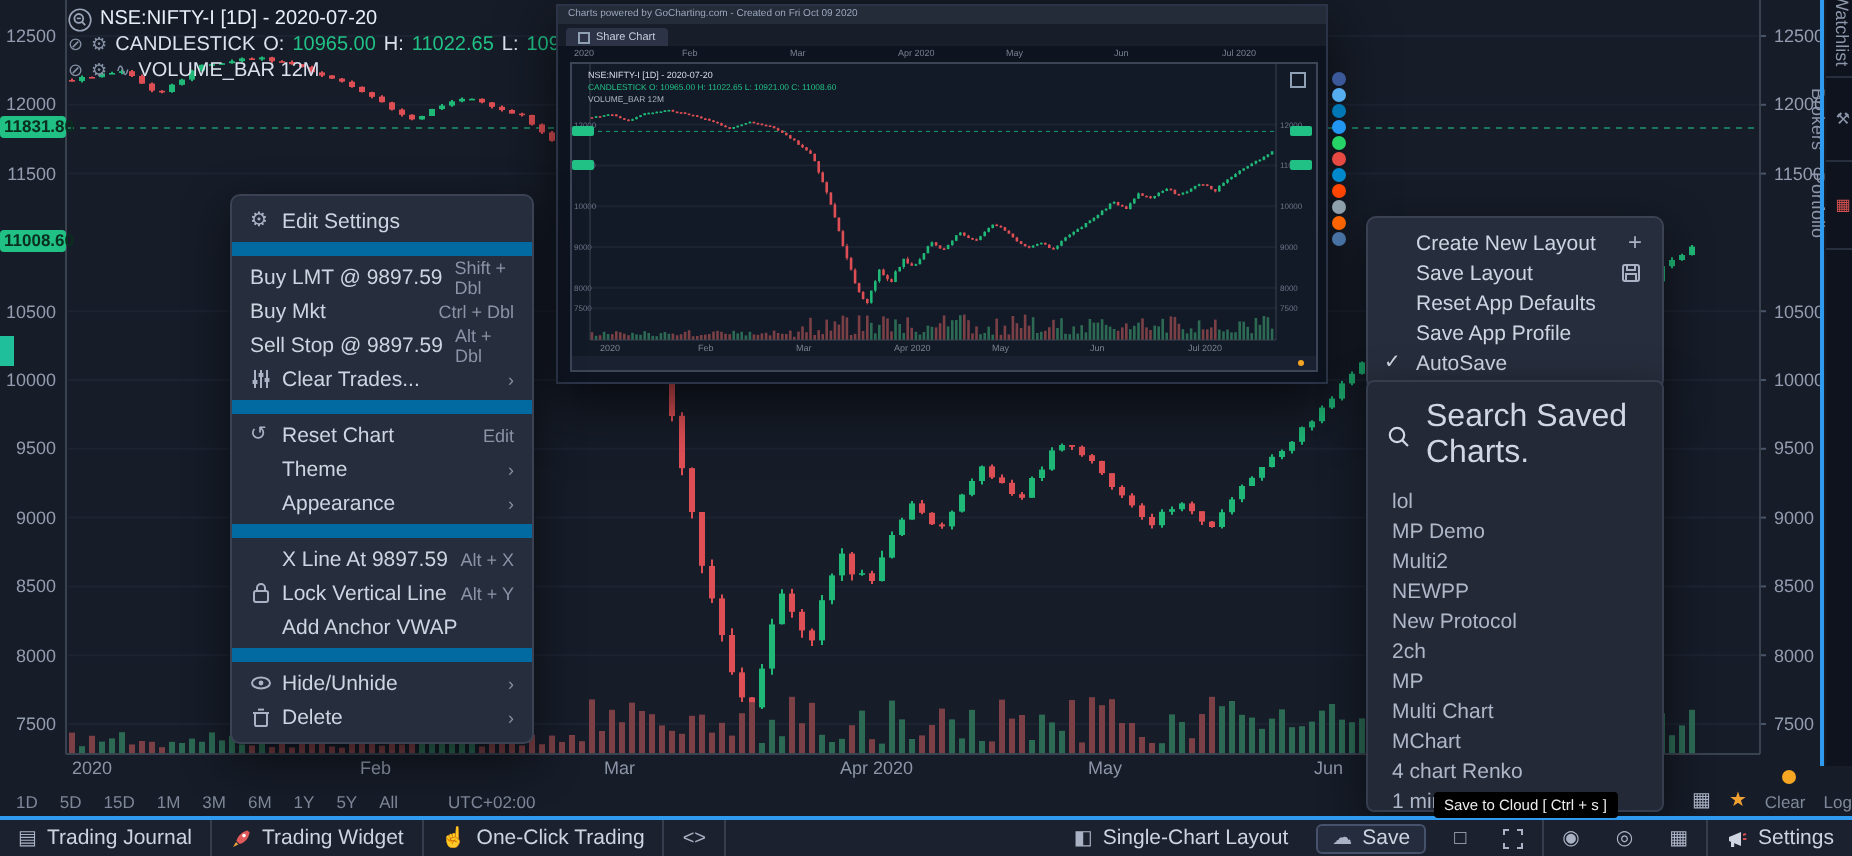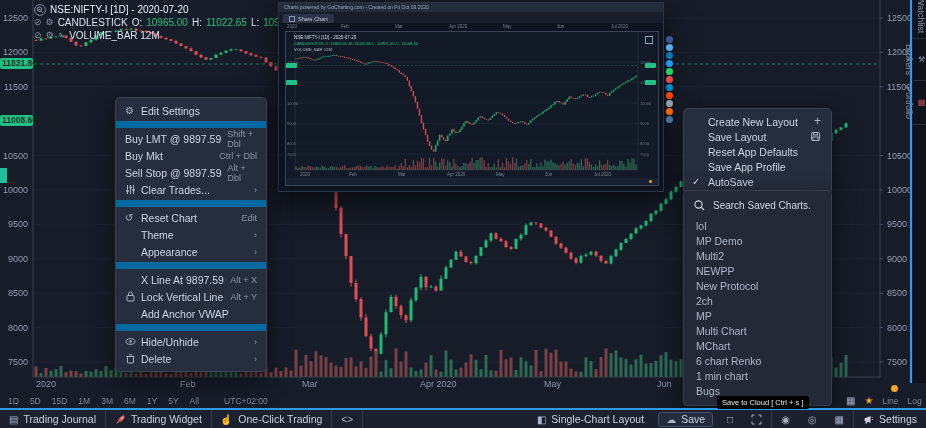--- a/index.html
+++ b/index.html
@@ -51,21 +51,21 @@
   .msc{color:#8b93a6;font-size:9px;margin-left:6px}
   
   #layout-menu{left:683px;top:108px;width:147px;padding:5px 0}
   .lmrow{display:flex;align-items:center;height:15px;padding:0 10px 0 8px;font-size:10.5px;color:#cdd4e2}
   .lmcheck{width:16px;flex:0 0 16px;color:#cfd6e2;font-size:10px}
   .lmlabel{flex:1;white-space:nowrap}
   .lmright{color:#aab3c5;font-size:10px}
   
   #saved-panel{position:absolute;left:683px;top:190px;width:147px;height:214px;background:#232937;
         border:1px solid #353d4e;border-radius:4px;box-shadow:0 8px 22px rgba(0,0,0,.55);z-index:6;overflow:hidden}
-  .sp-search{display:flex;align-items:center;gap:8px;padding:9px 10px 7px;font-size:10px;color:#cfd6e4}
+  .sp-search{display:flex;align-items:center;gap:8px;padding:9px 10px 7px;font-size:16px;color:#cfd6e4}
   .sp-item{height:15px;display:flex;align-items:center;padding:0 12px;font-size:10.5px;color:#aeb7c8;white-space:nowrap}
   
   #popup{position:absolute;left:278px;top:2px;width:384px;height:188px;background:#0e1320;
          border:1px solid #2b3346;box-shadow:0 10px 26px rgba(0,0,0,.65);z-index:5}
   #popup-title{height:9px;background:#242b39;font-size:5px;color:#9aa6bb;line-height:9px;padding:0 5px;
          white-space:nowrap;overflow:hidden}
   #popup-tabrow{height:11px;background:#171d29;display:flex;align-items:flex-end}
   .ptab{margin-left:4px;background:#2c3347;height:9px;font-size:5.5px;color:#c3cbd9;display:flex;
         align-items:center;padding:0 6px;gap:3px;border-radius:2px 2px 0 0}
   .ptab .sq{width:4px;height:4px;border:1px solid #8fa0b5}
@@ -695,21 +695,21 @@
       <span>3M</span>
       <span>6M</span>
       <span>1Y</span>
       <span>5Y</span>
       <span>All</span>
       <span style="margin-left: 14px;">UTC+02:00</span>
     </div>
   <div id="tf-right">
     <span class="gl">▦</span>
     <span class="gl" style="color:#f0a132">★</span>
-    <span>Line</span>
+    <span>Clear</span>
     <span>Log</span>
   </div>
 
   <div id="edge-tag"></div>
   <div id="orange-dot"></div>
 
   <div id="side-strip">
       <div class="vtab" style="margin-top: -8px;">
         <span>Watchlist</span>
       </div>
@@ -1455,21 +1455,21 @@
     <div id="sp-list">
         <div class="sp-item">lol</div>
         <div class="sp-item">MP Demo</div>
         <div class="sp-item">Multi2</div>
         <div class="sp-item">NEWPP</div>
         <div class="sp-item">New Protocol</div>
         <div class="sp-item">2ch</div>
         <div class="sp-item">MP</div>
         <div class="sp-item">Multi Chart</div>
         <div class="sp-item">MChart</div>
-        <div class="sp-item">6 chart Renko</div>
+        <div class="sp-item">4 chart Renko</div>
         <div class="sp-item">1 min chart</div>
         <div class="sp-item">Bugs</div>
       </div>
   </div>
 
   <div id="tooltip">Save to Cloud [ Ctrl + s ]</div>
 
   <div id="bottom-bar">
     <div id="bb-left" style="display:flex;height:18px">
         <div class="bbtn">

